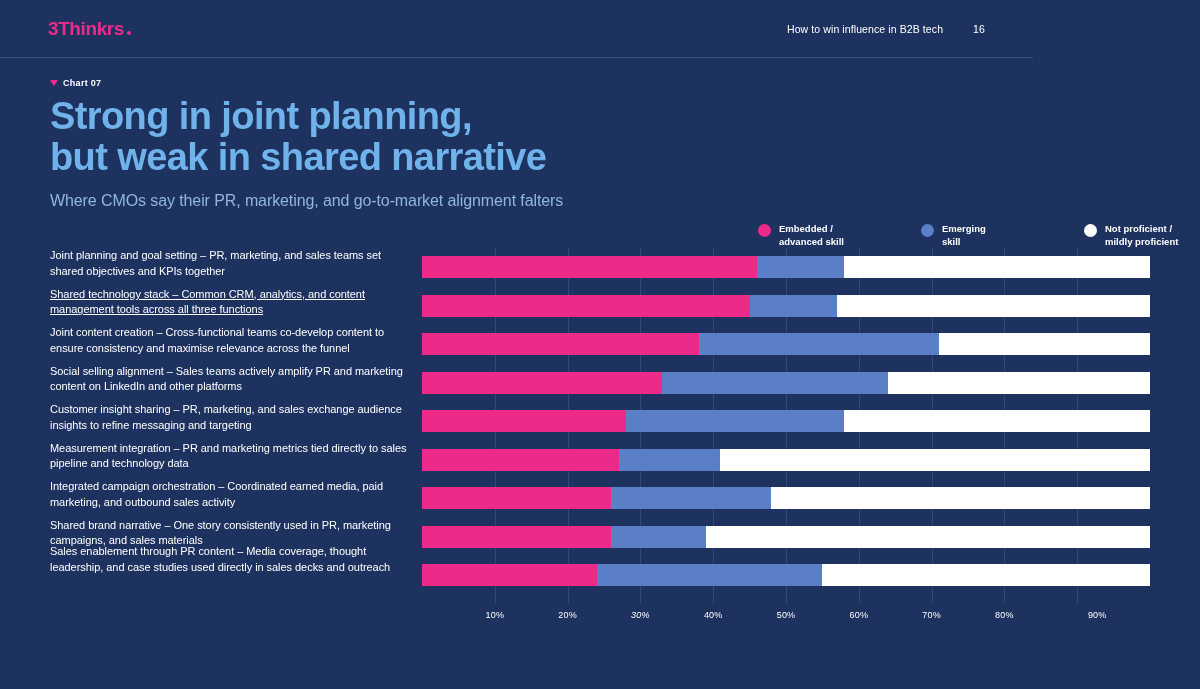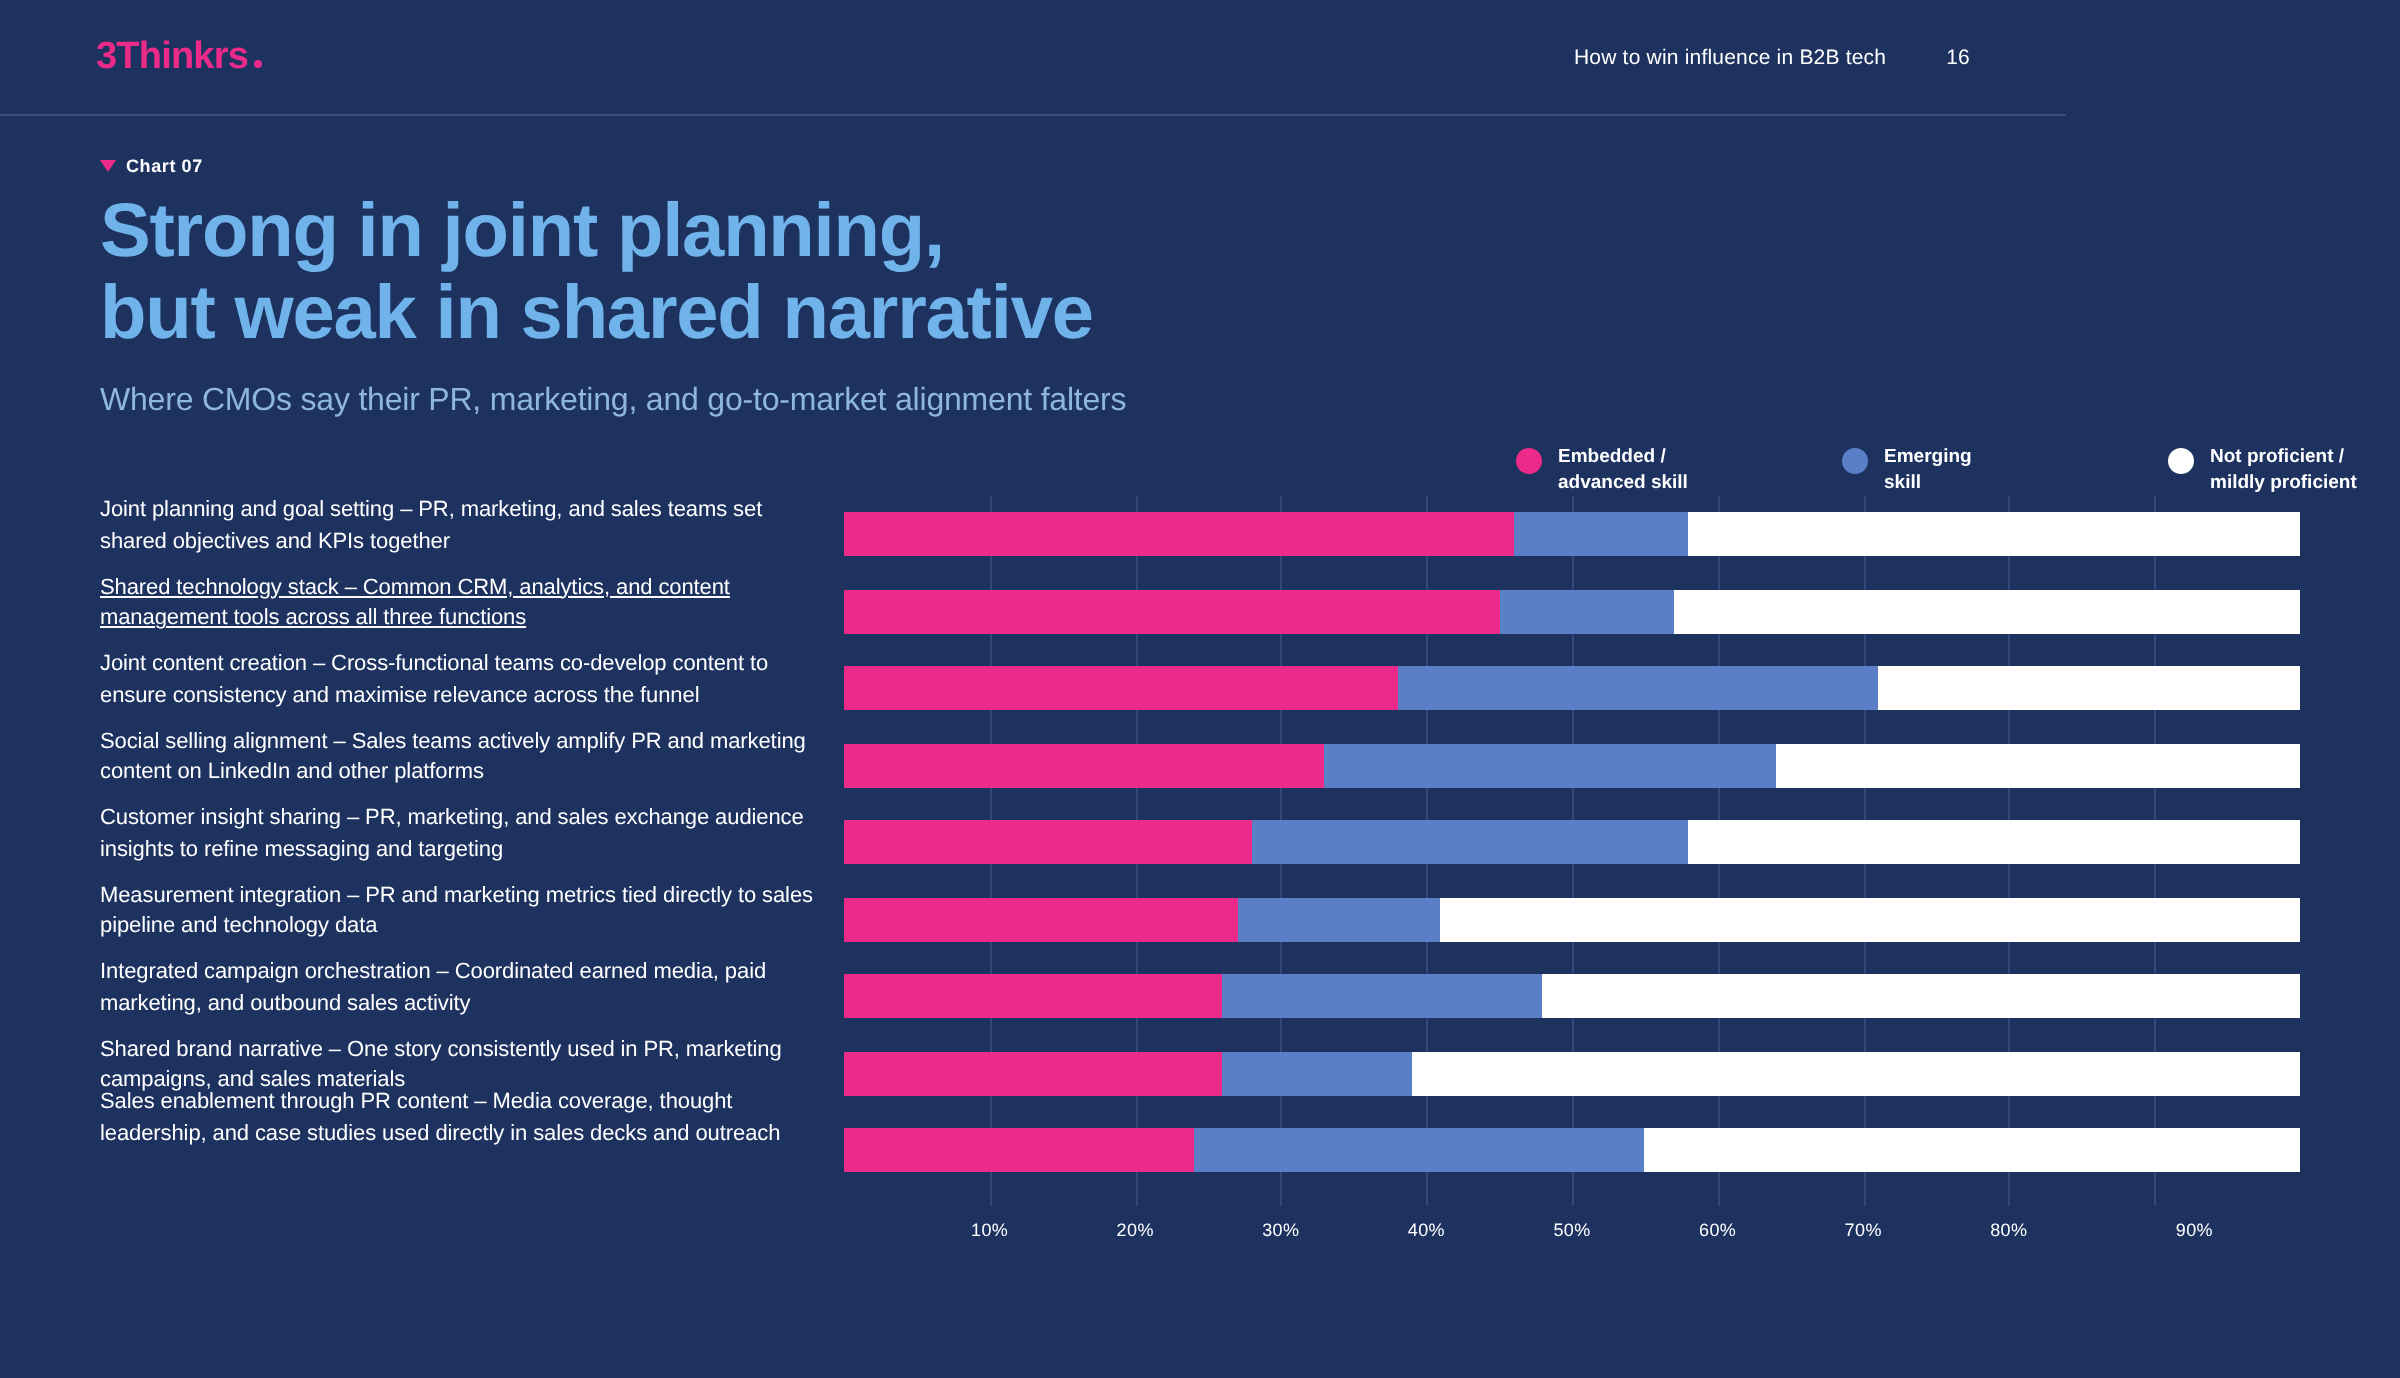--- a/index.html
+++ b/index.html
@@ -291,21 +291,21 @@
           <div class="row" style="top: 316px;">
             <div class="seg" title="Embedded / advanced skill: 24%" style="left: 0%; width: 24%; background: rgb(236, 42, 138);"></div>
             <div class="seg" title="Emerging skill: 31%" style="left: 24%; width: 31%; background: rgb(91, 127, 199);"></div>
             <div class="seg" title="Not proficient / mildly proficient: 45%" style="left: 55%; width: 45%; background: rgb(255, 255, 255);"></div>
           </div>
         </div>
     </div>
     <div class="xaxis" id="xaxis">
         <div class="xtick" style="left: 10%;">10%</div>
         <div class="xtick" style="left: 20%;">20%</div>
-        <div class="xtick" style="left: 30%;">30%</div>
+        <div class="xtick" style="left: 30%; font-style: italic;">30%</div>
         <div class="xtick" style="left: 40%;">40%</div>
         <div class="xtick" style="left: 50%;">50%</div>
         <div class="xtick" style="left: 60%;">60%</div>
         <div class="xtick" style="left: 70%;">70%</div>
         <div class="xtick" style="left: 80%;">80%</div>
         <div class="xtick" style="left: 90%; margin-left: 20px;">90%</div>
       </div>
   </div>
 
 </div>

